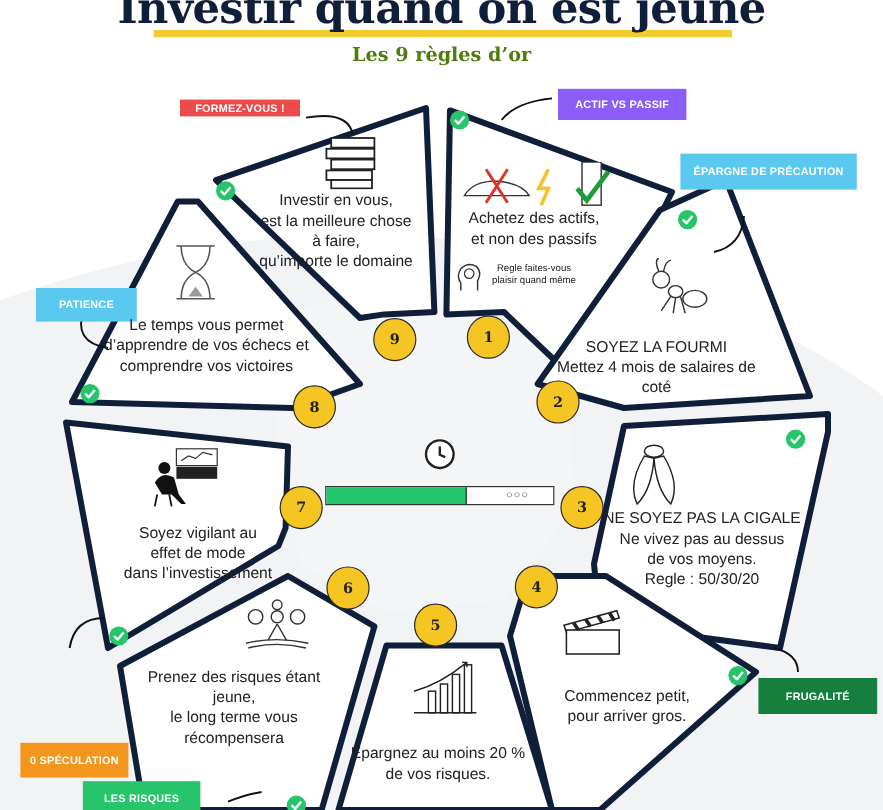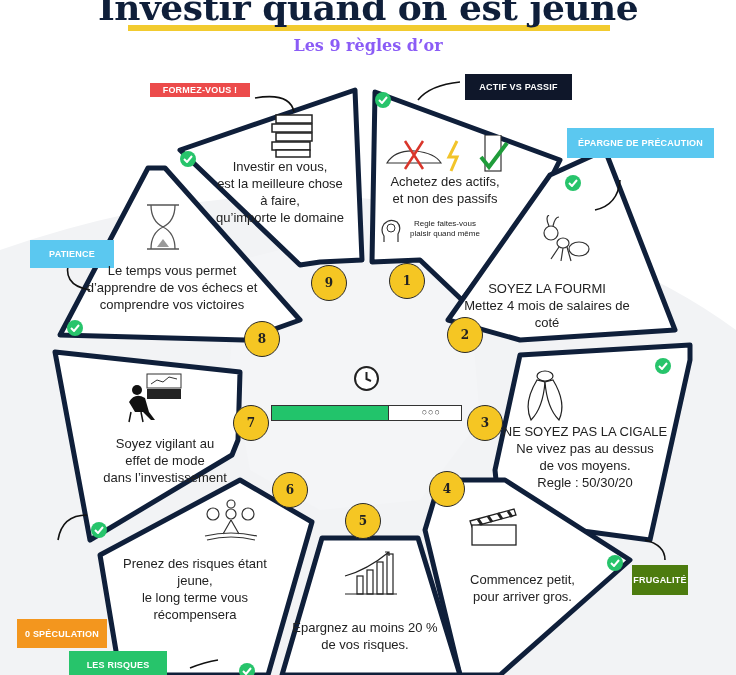--- a/index.html
+++ b/index.html
@@ -5,21 +5,21 @@
   * { box-sizing: border-box; margin: 0; padding: 0; }
   html, body { width: 736px; height: 675px; overflow: hidden; background: #ffffff; }
   body { position: relative; font-family: "Liberation Sans", sans-serif; color: #222; }
 
   .bg-shape { position: absolute; left: 0; top: 0; width: 736px; height: 675px; }
 
   .title { position: absolute; left: 0; width: 736px; top: -14px; text-align: center;
     font-family: "DejaVu Serif", serif; font-weight: bold; font-size: 36px; color: #0f1f3a; letter-spacing: -0.5px; }
   .title-underline { position: absolute; left: 128px; top: 25px; width: 482px; height: 6px; background: #f2cb2f; }
   .subtitle { position: absolute; left: 0; width: 736px; top: 36px; text-align: center;
-    font-family: "DejaVu Serif", serif; font-weight: bold; font-size: 16px; color: #8b5cf6; }
+    font-family: "DejaVu Serif", serif; font-weight: bold; font-size: 16px; color: #4d7c0f; }
 
   .label { position: absolute; color: #fff; font-weight: bold; font-size: 9px;
     display: flex; align-items: center; justify-content: center; letter-spacing: 0.2px; }
 
   .card-text { position: absolute; text-align: center; font-size: 13px; line-height: 17px; color: #222; }
   .card-text span { display: block; }
 
   .num { position: absolute; width: 36px; height: 36px; border-radius: 50%; background: #f5c623;
     border: 1.5px solid #2a2a2a; display: flex; align-items: center; justify-content: center;
     font-family: "DejaVu Serif", serif; font-weight: bold; font-size: 12px; color: #222; }
@@ -71,25 +71,25 @@
     <path d="M645 540 Q 665 545 665 560"></path>
     <path d="M190 668 Q 205 662 218 660"></path>
   </g>
 </svg>
 
 <div class="title-underline"></div>
 <div class="title">Investir quand on est jeune</div>
 <div class="subtitle">Les 9 règles d’or</div>
 
 <div class="label" style="left:150px;top:83px;width:100px;height:14px;background:#ec4b4b;">FORMEZ-VOUS !</div>
-<div class="label" style="left:465px;top:74px;width:107px;height:26px;background:#0f172a;">ACTIF VS PASSIF</div>
+<div class="label" style="left:465px;top:74px;width:107px;height:26px;background:#8b5cf6;">ACTIF VS PASSIF</div>
 <div class="label" style="left:567px;top:128px;width:147px;height:30px;background:#5bc8f0;">ÉPARGNE DE PRÉCAUTION</div>
 <div class="label" style="left:30px;top:208px;width:84px;height:28px;background:#5bc8f0;margin-top:32px;">PATIENCE</div>
 <div class="label" style="left:17px;top:571px;width:90px;height:29px;background:#f3961e;margin-top:48px;">0 SPÉCULATION</div>
-<div class="label" style="left:632px;top:565px;width:56px;height:30px;background:#4d7c0f;">FRUGALITÉ</div>
+<div class="label" style="left:632px;top:565px;width:99px;height:30px;background:#15803d;">FRUGALITÉ</div>
 <div class="label" style="left:69px;top:651px;width:98px;height:28px;background:#27c46b;">LES RISQUES</div>
 
 <div class="card-text" style="left:205px;top:158px;width:150px;">
   <span>Investir en vous,</span>
     <span>est la meilleure chose</span>
     <span>à faire,</span>
     <span>qu’importe le domaine</span>
 </div>
 <div class="card-text" style="left:380px;top:173px;width:130px;">
   <span>Achetez des actifs,</span>

